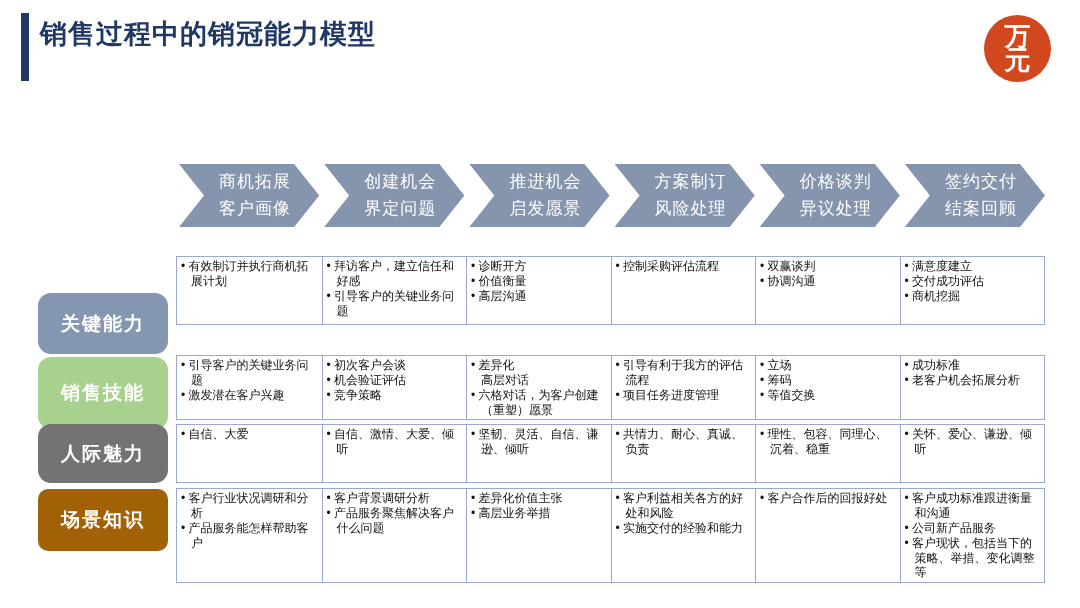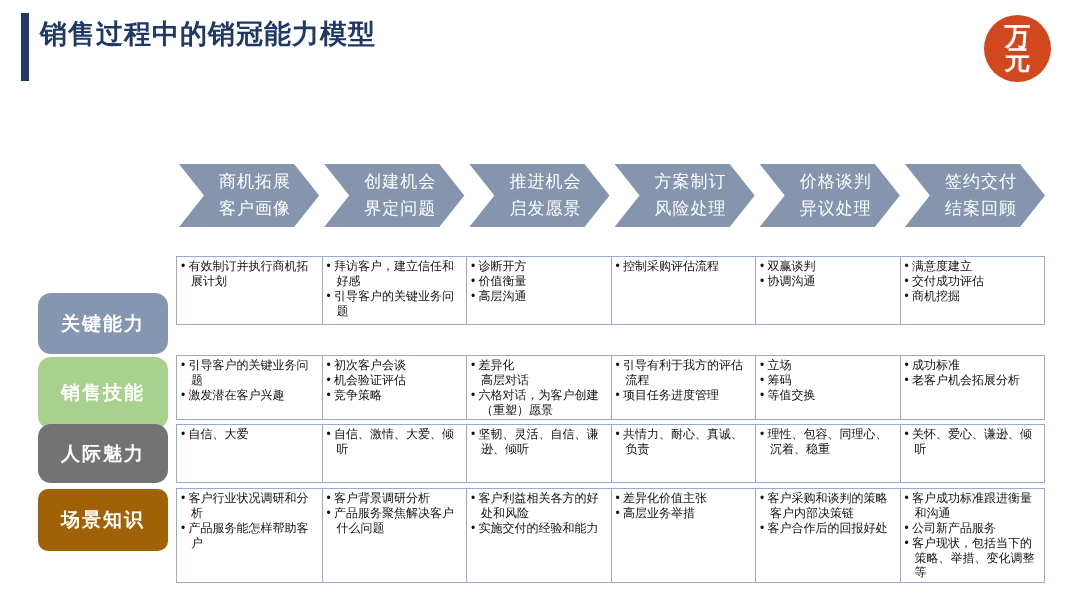--- a/index.html
+++ b/index.html
@@ -217,34 +217,32 @@
           </ul>
         </div>
         <div class="cell">
           <ul>
             <li>客户背景调研分析</li>
             <li>产品服务聚焦解决客户什么问题</li>
           </ul>
         </div>
         <div class="cell">
           <ul>
+            <li>差异化价值主张</li>
+            <li>高层业务举措</li>
+          </ul>
+        </div>
+        <div class="cell">
+          <ul>
             <li>客户利益相关各方的好处和风险</li>
             <li>实施交付的经验和能力</li>
           </ul>
         </div>
         <div class="cell">
           <ul>
-            <li>差异化价值主张</li>
-            <li>高层业务举措</li>
-          </ul>
-        </div>
-        <div class="cell">
-          <ul>
-            <li>客户采购和谈判的策略
-客户内部决策链</li>
             <li>客户合作后的回报好处</li>
           </ul>
         </div>
         <div class="cell">
           <ul>
             <li>客户成功标准跟进衡量和沟通</li>
             <li>公司新产品服务</li>
             <li>客户现状，包括当下的策略、举措、变化调整等</li>
           </ul>
         </div>

